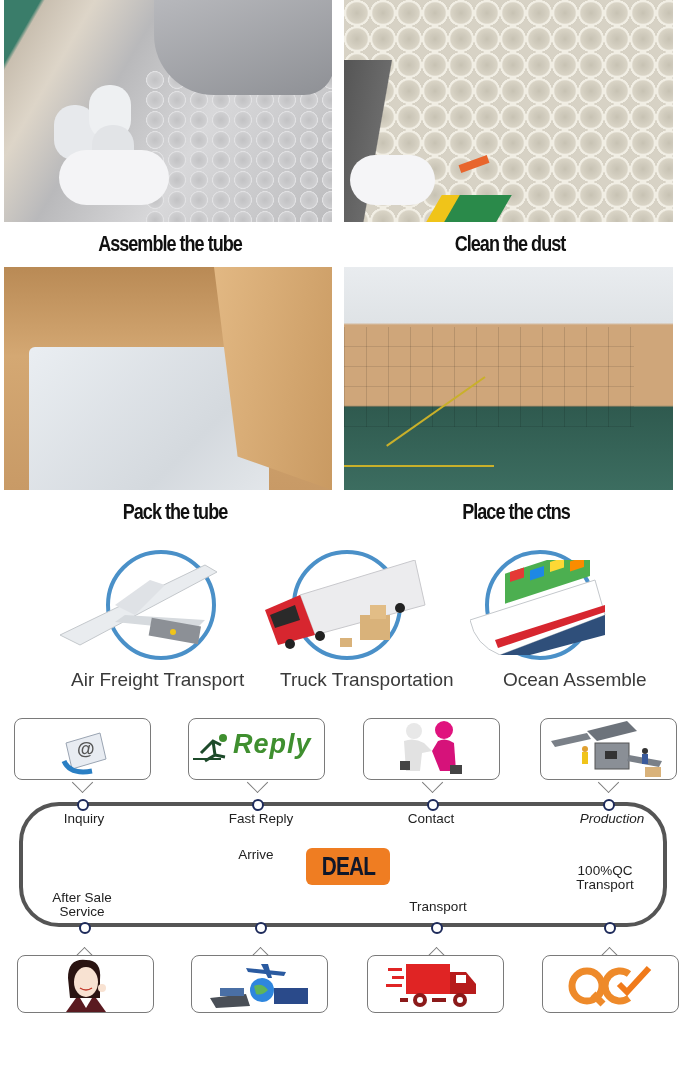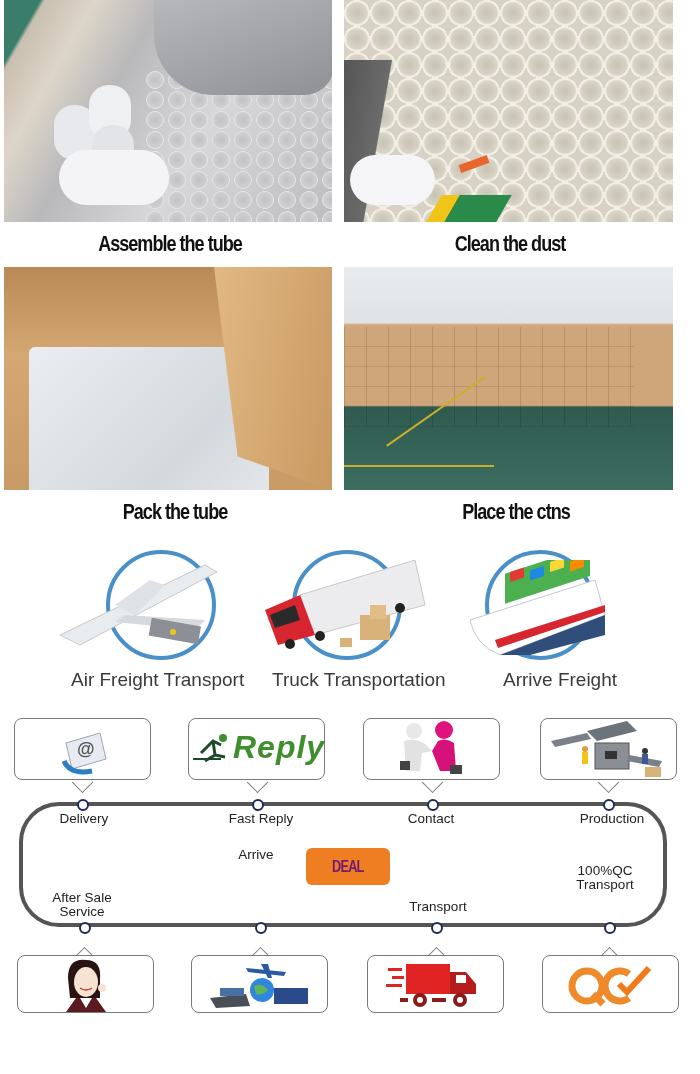--- a/index.html
+++ b/index.html
@@ -16,21 +16,21 @@
   .hex{position:absolute;inset:0;background-image:radial-gradient(circle at 50% 50%,#c2c2c4 0,#cfcfd1 50%,#e3e3e5 58%,transparent 62%);background-size:22px 20px;}
   .ship-circle{position:absolute;width:110px;height:110px;border-radius:50%;border:4px solid #4a90c8;box-sizing:border-box;}
   .ship-label{position:absolute;font-size:19px;color:#3a3a3a;white-space:nowrap;}
   
   .bubble{position:absolute;width:137px;height:62px;border:1.5px solid #7a7a7a;border-radius:8px;background:#fff;box-sizing:border-box;}
   .ptr-down{position:absolute;width:14px;height:14px;background:#fff;border-right:1.5px solid #7a7a7a;border-bottom:1.5px solid #7a7a7a;transform:rotate(45deg);}
   .ptr-up{position:absolute;width:14px;height:14px;background:#fff;border-left:1.5px solid #7a7a7a;border-top:1.5px solid #7a7a7a;transform:rotate(45deg);}
   .track{position:absolute;left:19px;top:802px;width:648px;height:125px;border:4px solid #555;border-radius:40px;box-sizing:border-box;}
   .node{position:absolute;width:8px;height:8px;border-radius:50%;background:#fff;border:2.5px solid #1d2a5a;box-sizing:content-box;}
   .step-label{position:absolute;font-size:13.5px;color:#222;text-align:center;line-height:14px;white-space:nowrap;}
-  .deal{position:absolute;left:306px;top:848px;width:84px;height:37px;background:#ef7d22;border-radius:6px;color:#701a75;font-weight:bold;font-size:16px;text-align:center;line-height:37px;letter-spacing:-1px;}
+  .deal{position:absolute;left:306px;top:848px;width:84px;height:37px;background:#ef7d22;border-radius:6px;color:#0f172a;font-weight:bold;font-size:26px;text-align:center;line-height:37px;letter-spacing:-1px;}
   .deal span{display:inline-block;transform:scaleX(.8);}
 </style>
 </head>
 <body>
 
 <div id="p1" class="photo">
   <div class="hex" style="left:140px;top:70px;"></div>
   <div class="abs" style="left:150px;top:0;width:180px;height:95px;background:linear-gradient(160deg,#b7b8bc,#8e9095);border-radius:0 0 30px 60px;"></div>
   <div class="abs" style="left:50px;top:75px;width:90px;height:95px;">
     <div class="abs" style="left:0;top:30px;width:42px;height:55px;background:#e7e9ec;border-radius:20px;"></div>
@@ -81,61 +81,61 @@
     <path d="M40 35 L155 0 L165 45 L55 75 Z" fill="#ececee" stroke="#c8c8cc"></path>
     <path d="M5 50 L40 35 L55 75 L18 85 Z" fill="#d7262f"></path>
     <path d="M10 55 L35 45 L40 60 L15 68 Z" fill="#2a2a2a"></path>
     <circle cx="30" cy="84" r="5" fill="#222"></circle>
       <circle cx="60" cy="76" r="5" fill="#222"></circle>
       <circle cx="140" cy="48" r="5" fill="#222"></circle>
     <rect x="100" y="55" width="30" height="25" fill="#d9b27a"></rect>
       <rect x="110" y="45" width="16" height="14" fill="#e2bd86"></rect>
     <rect x="80" y="78" width="12" height="9" fill="#d9b27a"></rect>
   </svg>
-  <div class="ship-label" style="left:272px;top:669px;">Truck Transportation</div>
+  <div class="ship-label" style="left:280px;top:669px;">Truck Transportation</div>
 </div>
 <div>
   <div class="ship-circle" style="left:485px;top:550px;"></div>
   <svg class="abs" style="left:470px;top:560px;" width="140" height="95">
     <path d="M0 60 L125 20 L135 55 L30 95 Q5 85 0 60 Z" fill="#fff" stroke="#c4c8cc"></path>
     <path d="M30 95 L135 55 L135 75 L60 95 Z" fill="#2f4f7a"></path>
     <path d="M25 80 L135 45 L135 52 L28 88 Z" fill="#d7262f"></path>
     <rect x="35" y="25" width="85" height="30" fill="#4caf50" transform="skewY(-18)"></rect>
     <rect x="40" y="25" width="14" height="10" fill="#e53935" transform="skewY(-18)"></rect>
     <rect x="60" y="30" width="14" height="10" fill="#1e88e5" transform="skewY(-18)"></rect>
     <rect x="80" y="28" width="14" height="10" fill="#fdd835" transform="skewY(-18)"></rect>
     <rect x="100" y="34" width="14" height="10" fill="#fb8c00" transform="skewY(-18)"></rect>
   </svg>
-  <div class="ship-label" style="left:503px;top:669px;">Arrive Freight</div>
+  <div class="ship-label" style="left:503px;top:669px;">Ocean Assemble</div>
 </div>
 
 <div class="track"></div>
 
 <div>
   <div class="ptr-down" style="left:75px;top:775px;"></div>
   <div class="bubble" style="left:14px;top:718px;">
     <svg class="abs" style="left:45px;top:6px;" width="50" height="50">
       <path d="M6 18 L40 8 L46 34 L12 44 Z" fill="#e8ecf2" stroke="#9aa4b2"></path>
       <text x="17" y="30" font-size="18" font-family="Liberation Sans, sans-serif" font-weight="bold" fill="#555">@</text>
       <path d="M4 36 Q10 50 32 46" stroke="#2a7fc4" stroke-width="5" fill="none"></path>
     </svg>
   </div>
   <div class="node" style="left:77px;top:799px;"></div>
-  <div class="step-label" style="left:46px;top:812px;width:76px;">Delivery</div>
+  <div class="step-label" style="left:46px;top:812px;width:76px;">Inquiry</div>
 </div>
 
 <div>
   <div class="ptr-down" style="left:250px;top:775px;"></div>
   <div class="bubble" style="left:188px;top:718px;">
     <svg class="abs" style="left:2px;top:12px;" width="40" height="36">
       <path d="M2 28 L30 28" stroke="#1d4a2a" stroke-width="2"></path>
       <path d="M10 22 L22 10 L30 14 M22 10 L24 24 L14 30 M24 24 L34 26" stroke="#1d4a2a" stroke-width="3" fill="none"></path>
       <circle cx="32" cy="7" r="4" fill="#3f8f2f"></circle>
     </svg>
-    <div class="abs" style="left:44px;top:10px;font-size:32px;font-weight:bold;font-style:italic;color:#3f8f2f;letter-spacing:1px;">Reply</div>
+    <div class="abs" style="left:44px;top:10px;font-size:27px;font-weight:bold;font-style:italic;color:#3f8f2f;letter-spacing:1px;">Reply</div>
   </div>
   <div class="node" style="left:252px;top:799px;"></div>
   <div class="step-label" style="left:206px;top:812px;width:110px;">Fast Reply</div>
 </div>
 
 <div>
   <div class="ptr-down" style="left:425px;top:775px;"></div>
   <div class="bubble" style="left:363px;top:718px;">
     <svg class="abs" style="left:30px;top:2px;" width="80" height="56">
       <circle cx="20" cy="10" r="8" fill="#e8e8e8"></circle>
@@ -160,21 +160,21 @@
       <rect x="58" y="30" width="12" height="8" fill="#333"></rect>
       <path d="M82 34 L115 40 L112 46 L80 40 Z" fill="#7a8088"></path>
       <circle cx="38" cy="28" r="3" fill="#e0a030"></circle>
         <rect x="35" y="31" width="6" height="12" fill="#f0c419"></rect>
       <circle cx="98" cy="30" r="3" fill="#333"></circle>
         <rect x="95" y="33" width="6" height="10" fill="#3a5a9a"></rect>
       <rect x="98" y="46" width="16" height="10" fill="#d9b27a"></rect>
     </svg>
   </div>
   <div class="node" style="left:603px;top:799px;"></div>
-  <div class="step-label" style="left:562px;top:812px;width:100px;">Production</div>
+  <div class="step-label" style="left:562px;top:812px;width:100px;font-style:italic;">Production</div>
 </div>
 
 <div class="deal">
   <span>DEAL</span>
 </div>
 
 <div>
   <div class="step-label" style="left:36px;top:891px;width:92px;">
     <div>After Sale</div>
     <div>Service</div>

